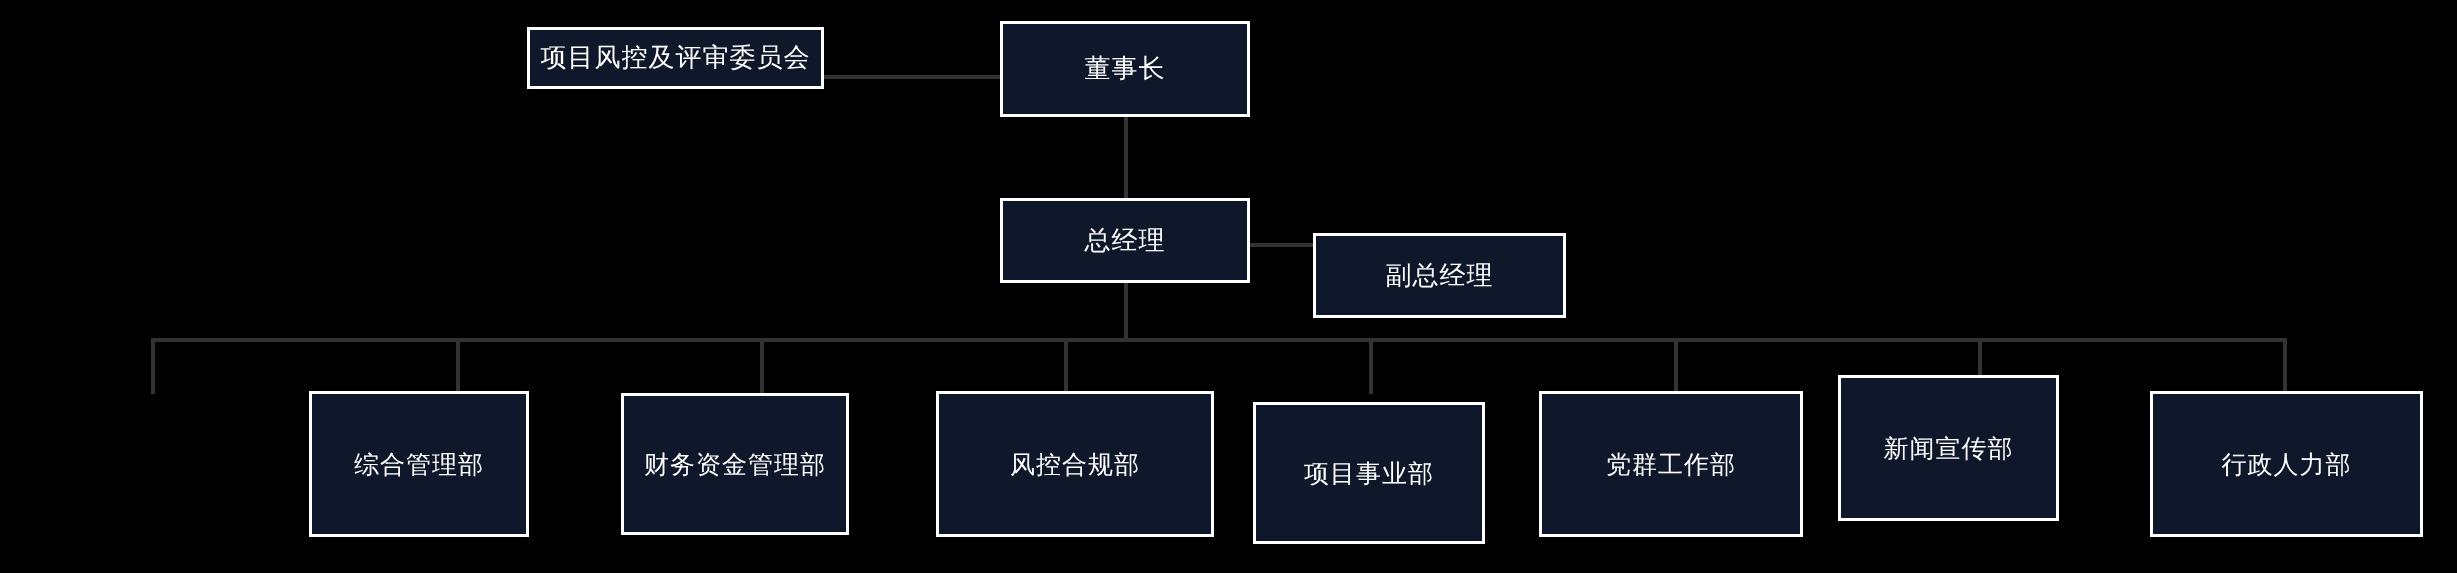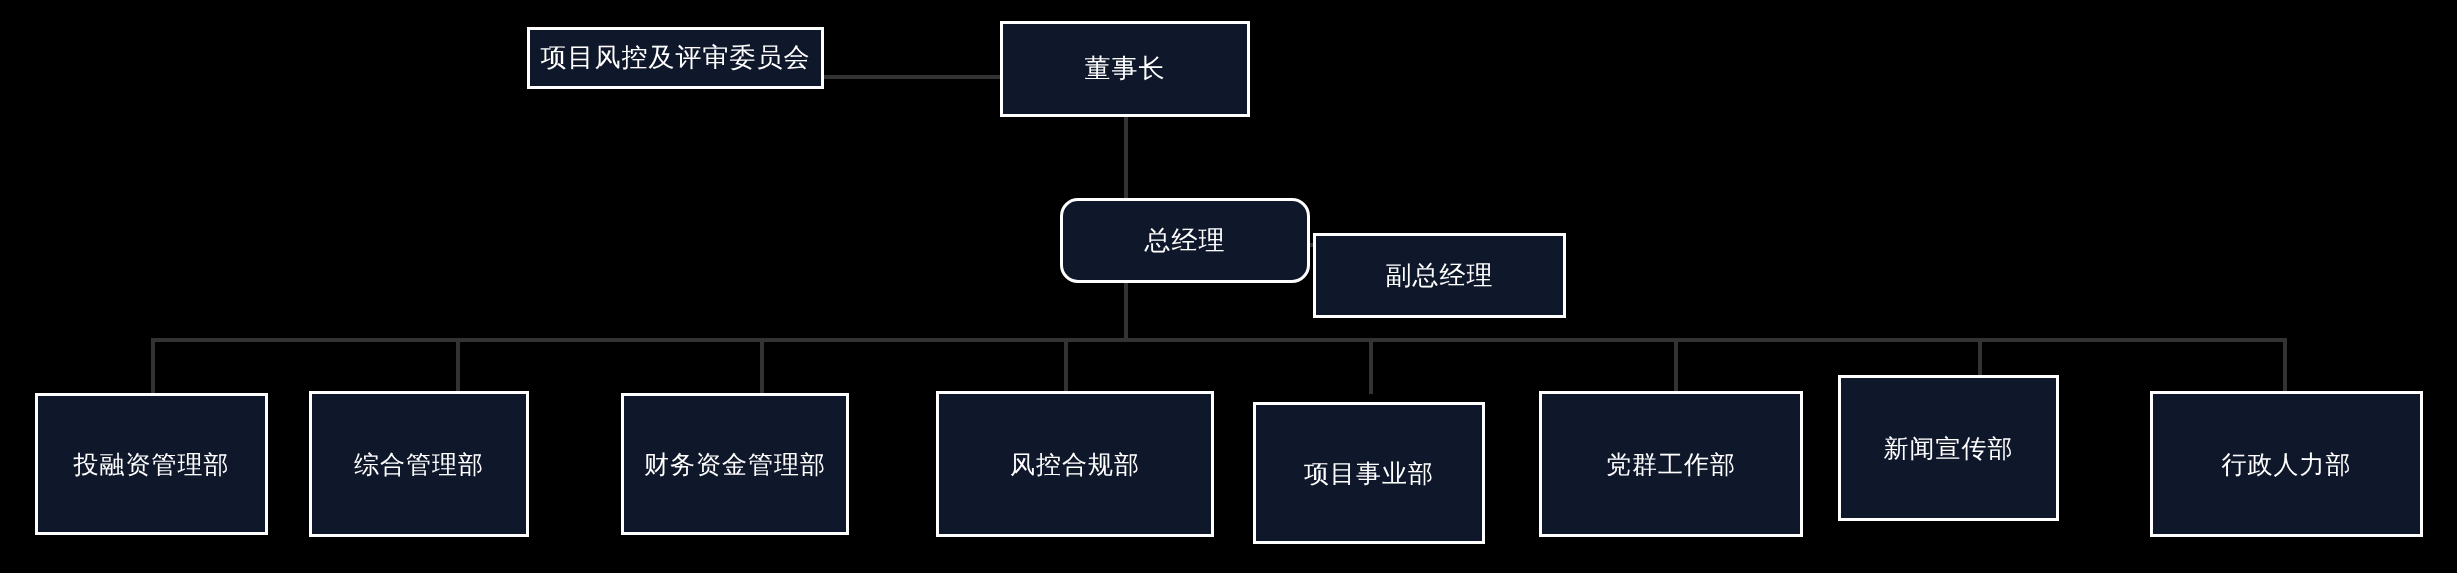--- a/index.html
+++ b/index.html
@@ -67,31 +67,28 @@
   <div class="connector v" style="left:2283px; top:338px; height:56px;"></div>
 
   <div class="node-box" style="left:527px; top:27px; width:297px; height:62px;">
     <span>项目风控及评审委员会</span>
   </div>
 
   <div class="node-box" style="left:1000px; top:21px; width:250px; height:96px;">
     <span>董事长</span>
   </div>
 
-  <div class="node-box" style="left:1060px; top:198px; width:250px; height:85px;border-radius:18px;">
+  <div class="node-box" style="left:1000px; top:198px; width:250px; height:85px;">
     <span>总经理</span>
   </div>
 
   <div class="node-box" style="left:1313px; top:198px; width:253px; height:85px;margin-top:35px;">
     <span>副总经理</span>
   </div>
 
-  <div class="node-box dept" style="left:35px; top:393px; width:233px; height:142px;">
-    <span>投融资管理部</span>
-  </div>
 
   <div class="node-box dept" style="left:309px; top:391px; width:220px; height:146px;">
     <span>综合管理部</span>
   </div>
 
   <div class="node-box dept" style="left:621px; top:393px; width:228px; height:142px;">
     <span>财务资金管理部</span>
   </div>
 
   <div class="node-box dept" style="left:936px; top:391px; width:278px; height:146px;">

